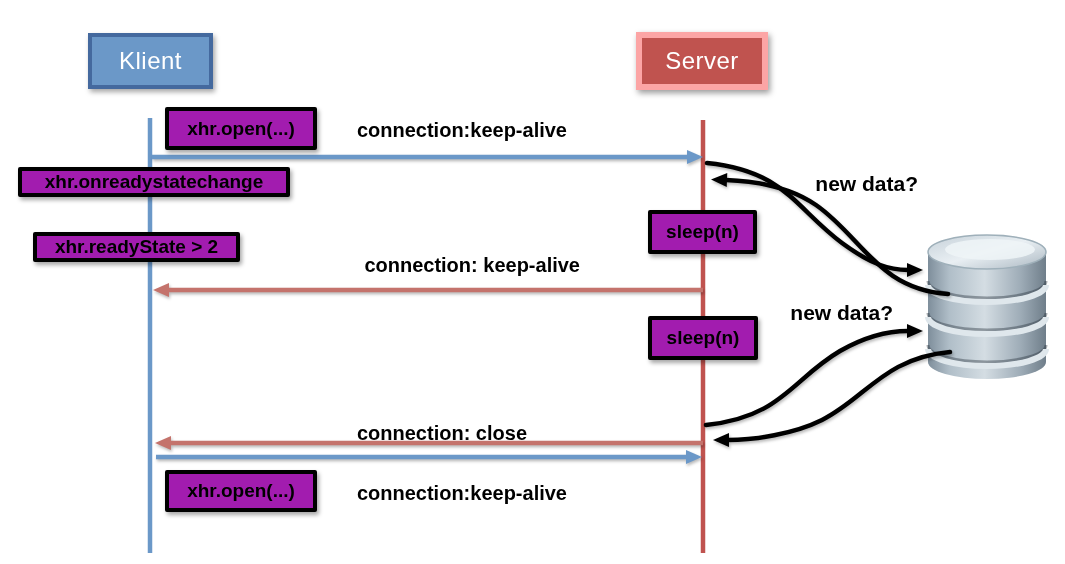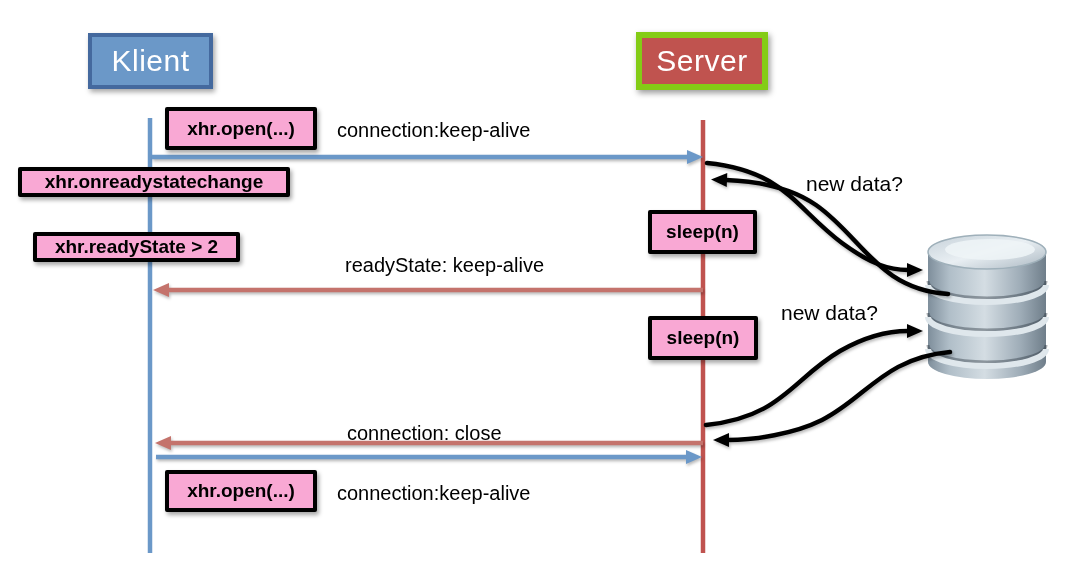--- a/index.html
+++ b/index.html
@@ -4,40 +4,40 @@
 <style>
   html,body{margin:0;padding:0;background:#ffffff;}
   #canvas{
     position:relative;width:1065px;height:564px;background:#ffffff;overflow:hidden;
     font-family:"Liberation Sans", sans-serif;color:#000;
   }
   #overlay{position:absolute;left:0;top:0;width:1065px;height:564px;}
   .shadowed{filter:drop-shadow(1px 2px 1.5px rgba(0,0,0,0.28));}
   .actor{
     position:absolute;display:flex;align-items:center;justify-content:center;
-    color:#fff;font-size:30px;letter-spacing:0.5px;box-sizing:border-box;
+    color:#fff;font-size:24px;letter-spacing:0.5px;box-sizing:border-box;
   }
   .actor.client{
     left:88px;top:33px;width:125px;height:56px;
     background:#6b98c8;border:4px solid #44699e;
     box-shadow:2px 3px 5px rgba(0,0,0,0.35);
   }
   .actor.server{
     left:636px;top:32px;width:132px;height:58px;
-    background:#c0534f;border:6px solid #84cc16;
+    background:#c0534f;border:6px solid #fca5a5;
     box-shadow:2px 3px 6px rgba(0,0,0,0.4);
   }
   .note{
     position:absolute;display:flex;align-items:center;justify-content:center;
-    background:#f9a8d4;border:4px solid #000;border-radius:2px;box-sizing:border-box;
+    background:#a21caf;border:4px solid #000;border-radius:2px;box-sizing:border-box;
     font-size:19px;font-weight:700;white-space:nowrap;
     box-shadow:2px 3px 4px rgba(0,0,0,0.35);
   }
   .msg{
-    position:absolute;text-align:left;font-size:20px;font-weight:400;white-space:nowrap;
+    position:absolute;text-align:right;font-size:20px;font-weight:700;white-space:nowrap;
   }
 </style>
 </head>
 <body>
 
 <div id="canvas">
 
   <svg id="overlay" viewBox="0 0 1065 564" xmlns="http://www.w3.org/2000/svg">
     <defs>
       <marker id="mBlue" viewBox="0 0 18 16" refX="2" refY="8" markerWidth="18" markerHeight="16" markerUnits="userSpaceOnUse" orient="auto">
@@ -102,20 +102,20 @@
 
   <div class="note" style="left:165px;top:107px;width:152px;height:43px">xhr.open(...)</div>
   <div class="note" style="left:18px;top:167px;width:272px;height:30px">xhr.onreadystatechange</div>
   <div class="note" style="left:33px;top:232px;width:207px;height:30px">xhr.readyState &gt; 2</div>
   <div class="note" style="left:165px;top:470px;width:152px;height:42px">xhr.open(...)</div>
 
   <div class="note" style="left:648px;top:210px;width:109px;height:44px">sleep(n)</div>
   <div class="note" style="left:648px;top:316px;width:110px;height:44px">sleep(n)</div>
 
   <div class="msg" style="left:337px;top:119px;width:230px">connection:keep-alive</div>
-  <div class="msg" style="left:345px;top:254px;width:235px">readyState: keep-alive</div>
+  <div class="msg" style="left:345px;top:254px;width:235px">connection: keep-alive</div>
   <div class="msg" style="left:347px;top:422px;width:180px">connection: close</div>
   <div class="msg" style="left:337px;top:482px;width:230px">connection:keep-alive</div>
 
   <div class="msg" style="left:806px;top:172px;width:112px;font-size:21px">new data?</div>
   <div class="msg" style="left:781px;top:301px;width:112px;font-size:21px">new data?</div>
 
 </div>
 
 </body></html>

